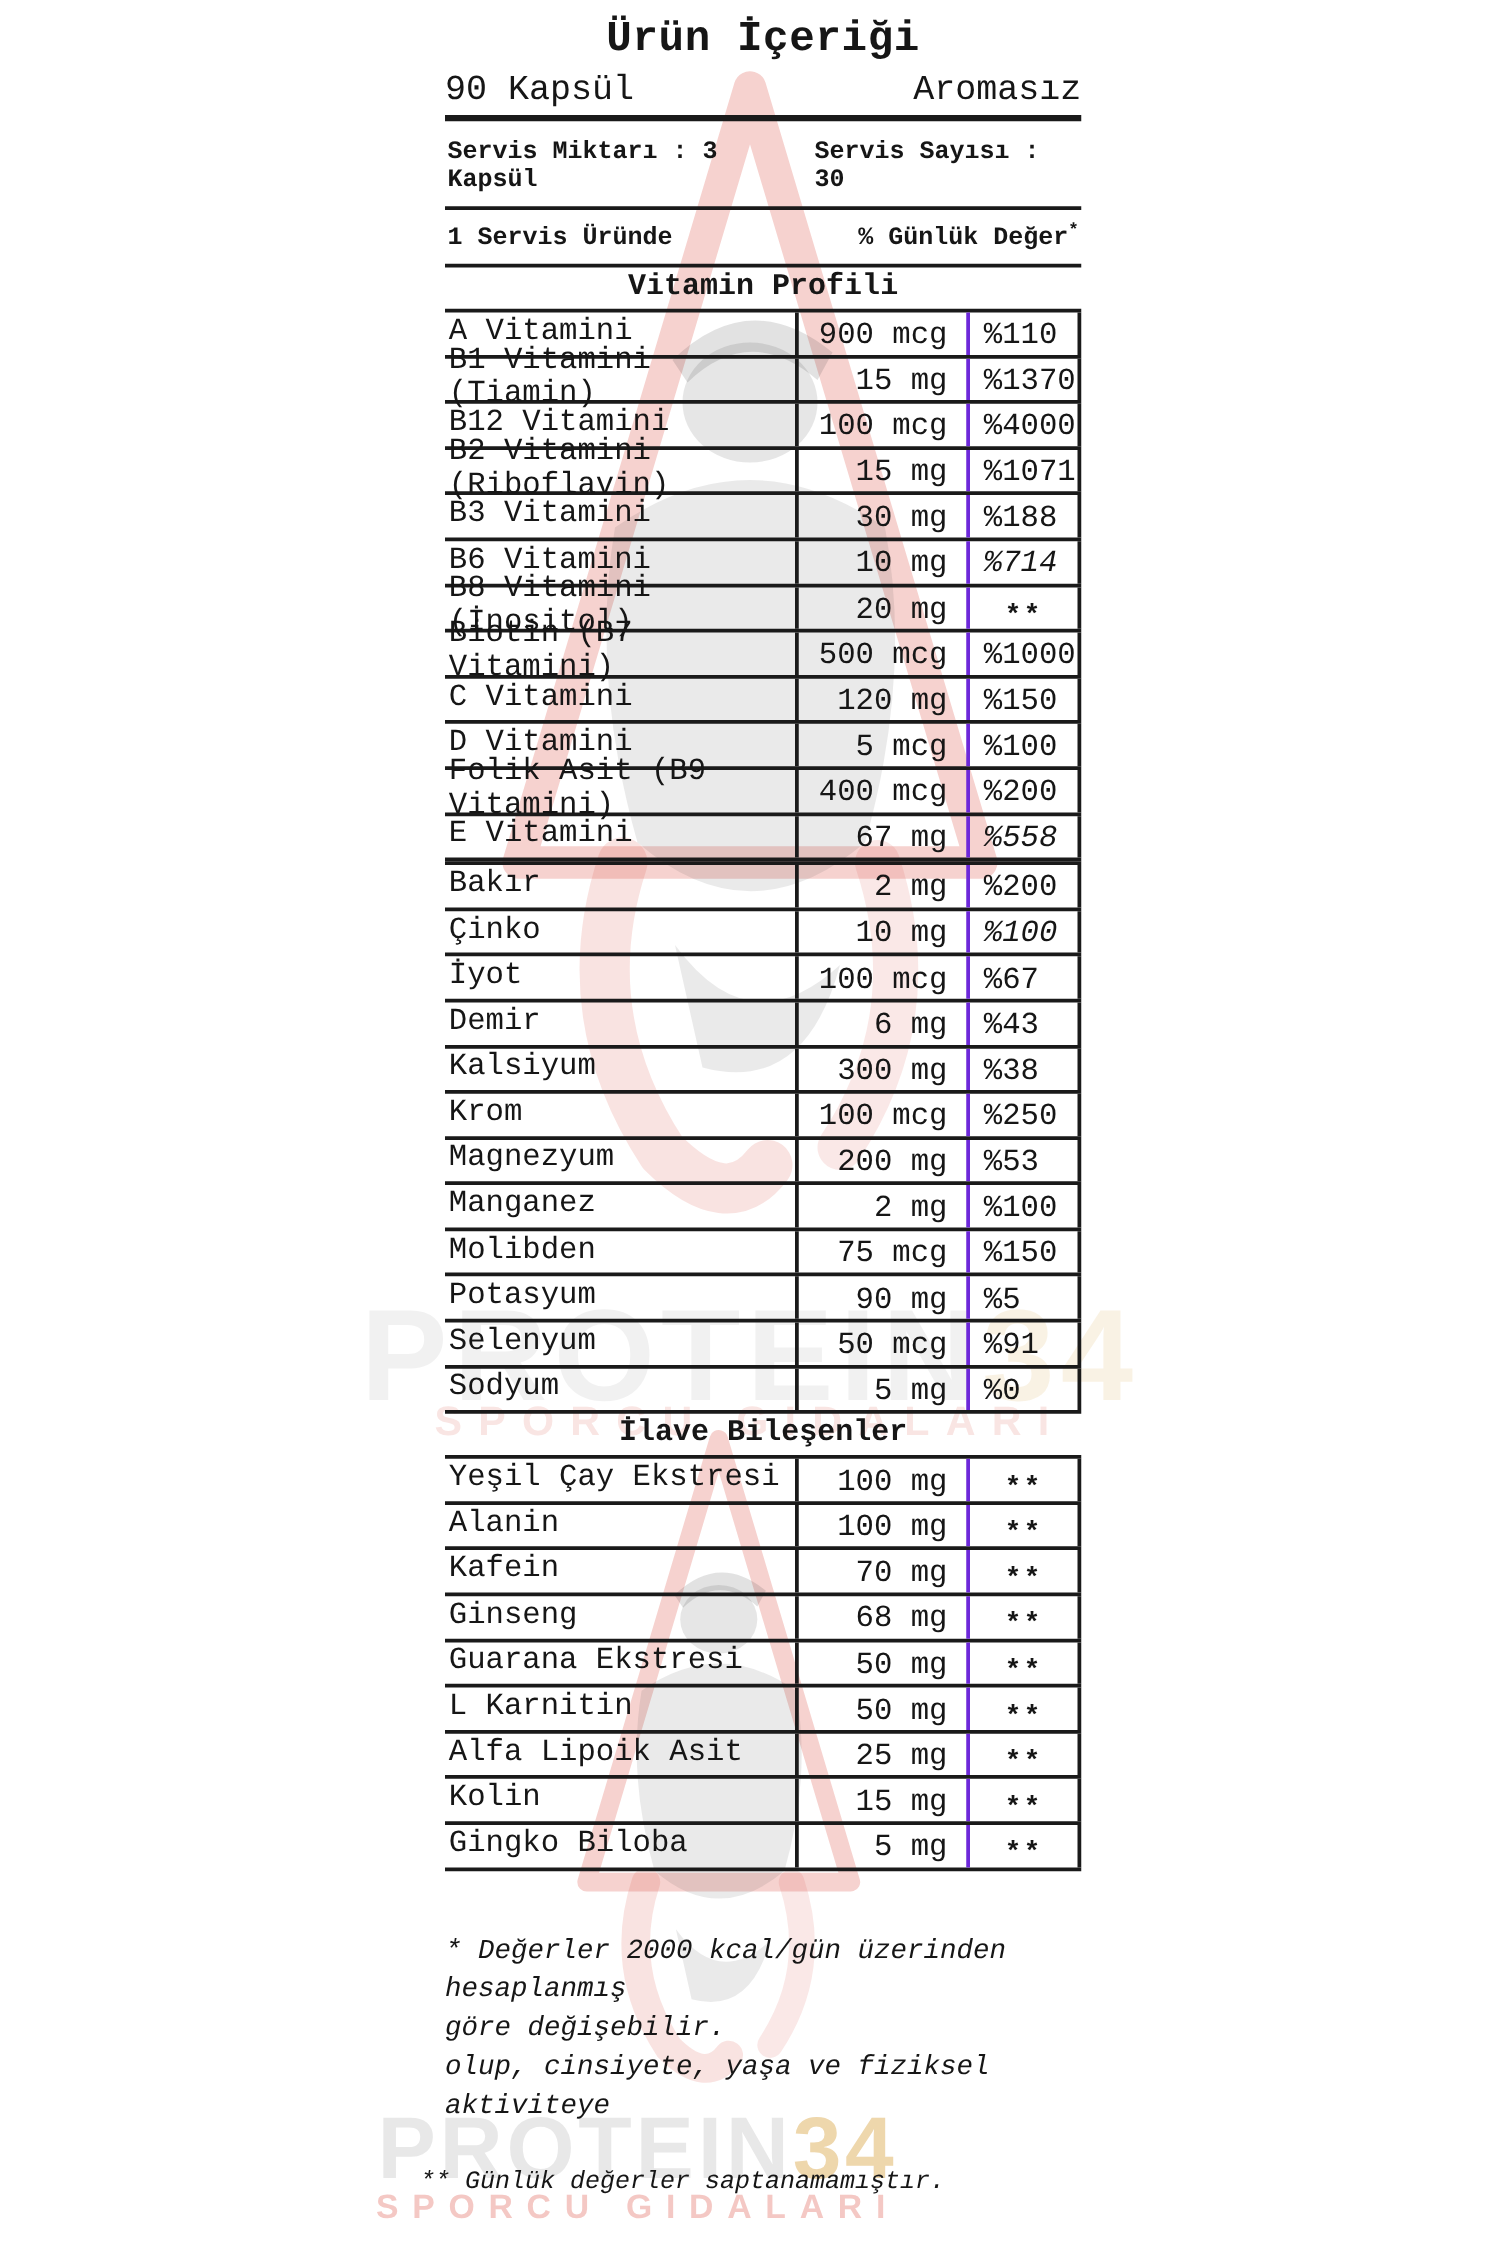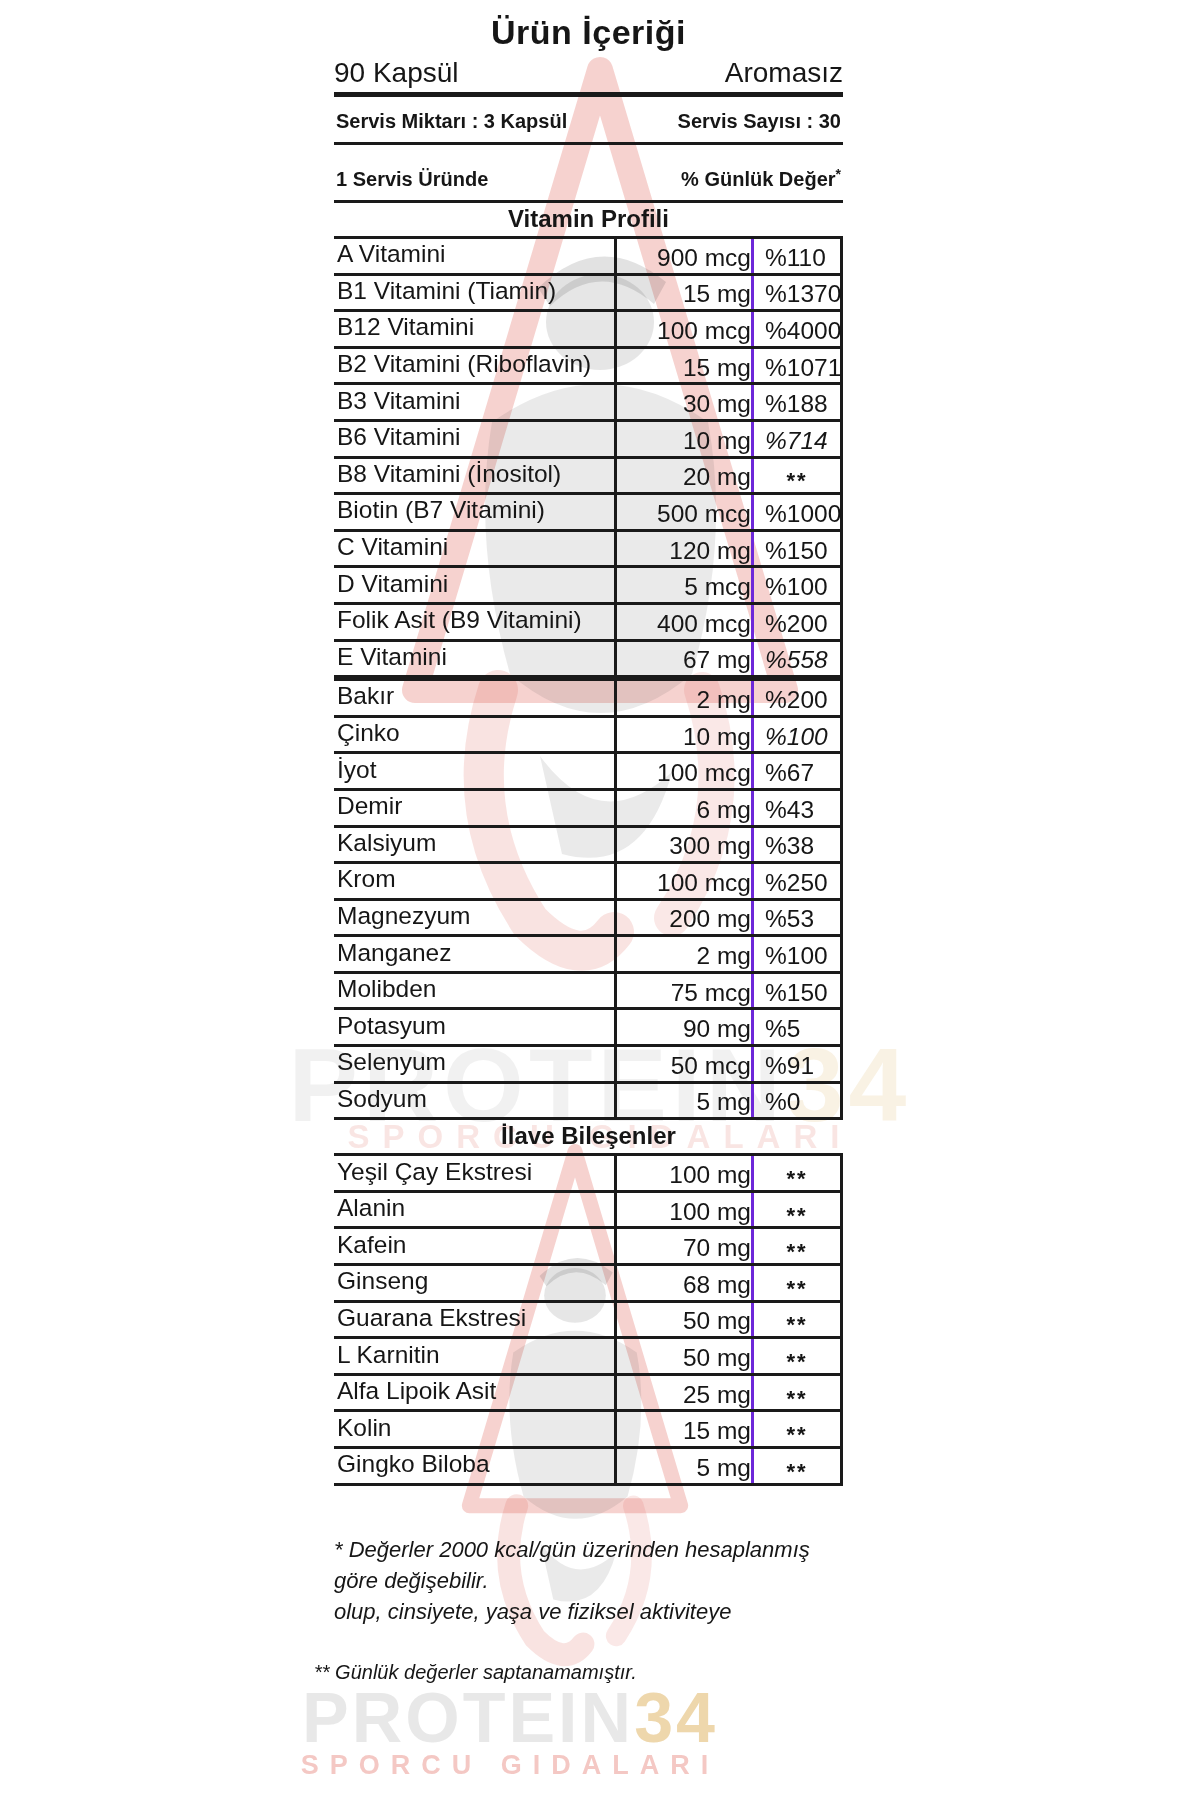--- a/index.html
+++ b/index.html
@@ -18,39 +18,39 @@
   .wm-brand{width:1200px;left:0;text-align:center;font-weight:bold;white-space:nowrap;}
   .wm-brand-top{top:1026px;font-size:104px;letter-spacing:5px;color:rgba(125,125,125,0.11);}
   .wm-brand-top .suffix{color:rgba(219,175,90,0.16);}
   .wm-tag-top{top:1118px;left:0;width:1200px;text-align:center;font-weight:bold;
     font-size:33px;letter-spacing:13px;color:rgba(213,80,70,0.15);}
   .wm-brand-bottom{top:1678px;left:0;width:1020px;font-size:70px;letter-spacing:3px;color:rgba(120,120,120,0.17);}
   .wm-brand-bottom .suffix{color:rgba(222,175,90,0.50);}
   .wm-tag-bottom{top:1750px;left:0;width:1020px;text-align:center;font-weight:bold;
     font-size:27px;letter-spacing:11px;color:rgba(226,110,100,0.38);}
   
-  .content{position:absolute;z-index:1;left:334px;top:0;width:509px;}
+  .content{position:absolute;z-index:1;left:356px;top:0;width:509px;font-family:Liberation Mono, monospace;}
   .title{margin-top:10px;height:44px;line-height:44px;text-align:center;
     font-size:34px;font-weight:bold;letter-spacing:0.5px;}
   .subhead{display:flex;justify-content:space-between;align-items:flex-end;
     margin-top:4px;height:30px;line-height:30px;font-size:28px;}
   .rule{height:3px;background:#1a1a1a;}
   .rule.thick{height:5px;margin-top:4px;}
   .inforow{display:flex;justify-content:space-between;align-items:flex-start;
     font-weight:bold;font-size:20px;padding:13px 2px 9px 2px;}
-  .inforow.second{padding:11px 2px 9px 2px;margin-top:12px;}
+  .inforow.second{padding:11px 2px 9px 2px;}
   .dv-sup{font-size:14px;position:relative;top:-7px;}
   .section-title{text-align:center;font-weight:bold;font-size:24px;
     line-height:28px;padding:2px 0 3px 0;}
   .rows{border-top:3px solid #1a1a1a;}
   .row{display:flex;height:36.6px;border-bottom:3px solid #1a1a1a;box-sizing:border-box;}
   .cell{display:flex;align-items:center;font-size:24.5px;box-sizing:border-box;}
   .cell.label{width:280px;padding-left:3px;padding-bottom:3px;}
   .cell.amount{width:137px;border-left:3px solid #1a1a1a;justify-content:flex-end;
-    padding-top:4px;}
+    padding-right:15px;padding-top:4px;}
   .cell.dv{width:92px;border-left:3px solid #6d28d9;border-right:3px solid #1a1a1a;
     padding-left:11px;padding-top:4px;}
   .cell.dv.italic{font-style:italic;}
   .cell.dv.stars{justify-content:center;padding-left:0;padding-top:12px;
     font-weight:bold;font-size:22px;letter-spacing:2px;}
   .footnote1{margin-top:48px;text-align:left;font-style:italic;
     font-size:22px;line-height:31px;}
   .footnote2{margin-top:34px;margin-left:-20px;font-style:italic;font-size:20px;}
 </style>
 </head>

